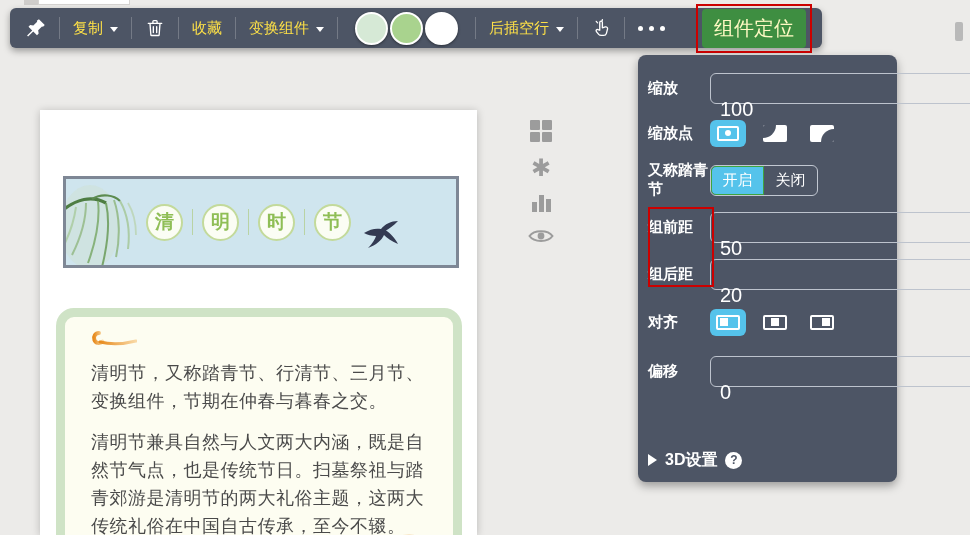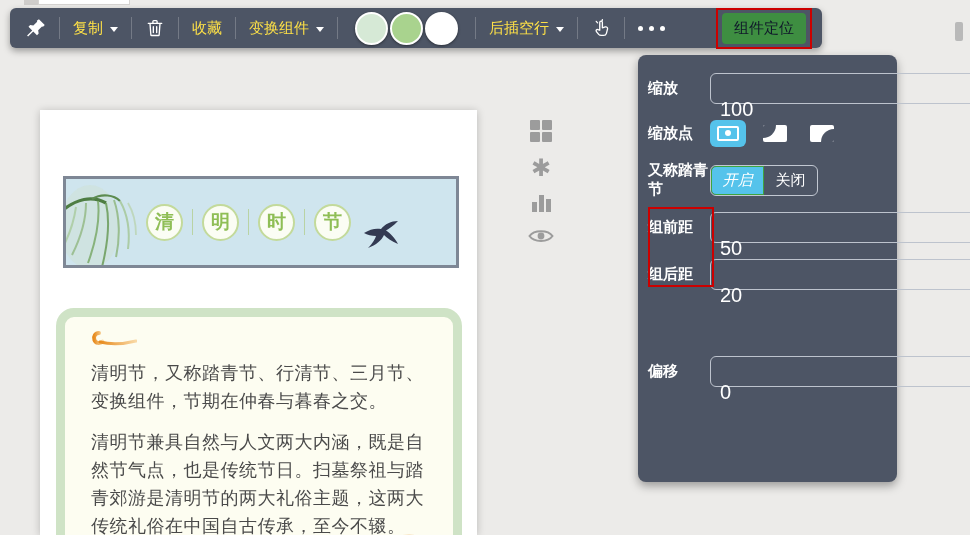--- a/index.html
+++ b/index.html
@@ -20,22 +20,22 @@
     background:none; border:none; cursor:pointer; font-family:inherit; white-space:nowrap; }
   .caret { width:0; height:0; border-left:4px solid transparent; border-right:4px solid transparent;
     border-top:5px solid #fff; margin-top:2px; }
   .ticon { width:20px; height:20px; display:block; }
   .swatches { display:flex; align-items:center; gap:2px; margin:0 4px; }
   .swatch { width:33px; height:33px; border-radius:50%; border:2px solid #fff;
     box-shadow:0 1px 3px rgba(0,0,0,.45); cursor:pointer; }
   .dots { display:flex; gap:6px; align-items:center; cursor:pointer; }
   .dots i { width:5px; height:5px; border-radius:50%; background:#fff; display:block; }
   .locate-wrap { margin-left:auto; border:2px solid #cc0000; padding:3px 4px; }
-  .locate-btn { background:#3e8e41; color:#0f172a; border:none; border-radius:4px;
-    font-size:15px; padding:6px 12px; cursor:pointer; font-family:inherit; }
+  .locate-btn { background:#3e8e41; color:#fef9c3; border:none; border-radius:4px;
+    font-size:20px; padding:6px 12px; cursor:pointer; font-family:inherit; }
 
   
   .page { position:absolute; left:40px; top:110px; width:437px; height:425px;
     background:#fff; box-shadow:0 1px 8px rgba(0,0,0,.22); }
 
   
   .banner { position:absolute; left:23px; top:66px; width:396px; height:92px;
     background:#cfe5ee; border:3px solid #7e8795; overflow:hidden; cursor:pointer; }
   .willow { position:absolute; left:-4px; top:-2px; }
   .badges { position:absolute; left:80px; top:0; height:100%; display:flex; align-items:center; }
@@ -83,21 +83,21 @@
   .sp-center { width:22px; height:15px; border:2px solid #fff; border-radius:2px;
     display:flex; align-items:center; justify-content:center; }
   .sp-center i { width:6px; height:6px; background:#fff; border-radius:50%; }
   .sp-corner { position:relative; width:24px; height:17px; background:#fff; border-radius:2px; overflow:hidden; }
   .sp-corner i { position:absolute; width:26px; height:26px; border-radius:50%; background:#4d5565; }
   .sp-corner.tl i { left:-13px; top:-13px; }
   .sp-corner.br i { right:-13px; bottom:-13px; }
   .toggle { display:flex; border:1px solid #c2c8d2; border-radius:6px; overflow:hidden; }
   .tseg { width:53px; height:29px; display:flex; align-items:center; justify-content:center;
     font-size:15px; color:#fff; cursor:pointer; }
-  .tseg.on { background:#55c3eb; border:1px solid #3fa33f; border-radius:5px 0 0 5px;font-style:italic; }
+  .tseg.on { background:#55c3eb; border:1px solid #3fa33f; border-radius:5px 0 0 5px; }
   .al-ic { width:24px; height:15px; border:2px solid #fff; border-radius:2px;
     display:flex; align-items:center; padding:0 2px; }
   .al-ic i { width:8px; height:8px; background:#fff; display:block; }
   .al-ic.c { justify-content:center; } .al-ic.r { justify-content:flex-end; }
   .red-box { position:absolute; border:2px solid #cc0000; pointer-events:none; }
   .p-redbox { left:10px; top:152px; width:66px; height:80px; }
   .row-3d { display:flex; align-items:center; gap:8px; cursor:pointer; }
   .tri { width:0; height:0; border-top:6px solid transparent; border-bottom:6px solid transparent;
     border-left:9px solid #fff; }
   .lbl3d { font-size:16px; font-weight:bold; }
@@ -309,26 +309,53 @@
     <span class="plabel">组后距</span>
     <div class="pinput">
       <input value="20" style="">
       <span class="unit">像素</span>
       <span class="chev">∨</span>
     </div>
   </div>
 
   <div class="red-box p-redbox"></div>
 
+  <div class="prow" style="top:252px">
+    <span class="plabel">对齐</span>
+    <div class="iconbtns">
+      <span class="sqbtn sel">
+        <span class="al-ic">
+            <i></i>
+          </span>
+      </span>
+      <span class="sqbtn">
+        <span class="al-ic c">
+            <i></i>
+          </span>
+      </span>
+      <span class="sqbtn">
+        <span class="al-ic r">
+            <i></i>
+          </span>
+      </span>
+    </div>
+  </div>
 
   <div class="prow" style="top:301px">
     <span class="plabel">偏移</span>
     <div class="pinput">
       <input value="0" style="">
       <span class="unit">像素</span>
       <span class="chev">∨</span>
     </div>
   </div>
 
 
+  <div class="prow" style="top:390px">
+    <span class="row-3d">
+      <span class="tri"></span>
+      <span class="lbl3d">3D设置</span>
+      <span class="qmark">?</span>
+    </span>
+  </div>
 </div>
 
 <div class="scroll-thumb"></div>
 
 </body></html>

